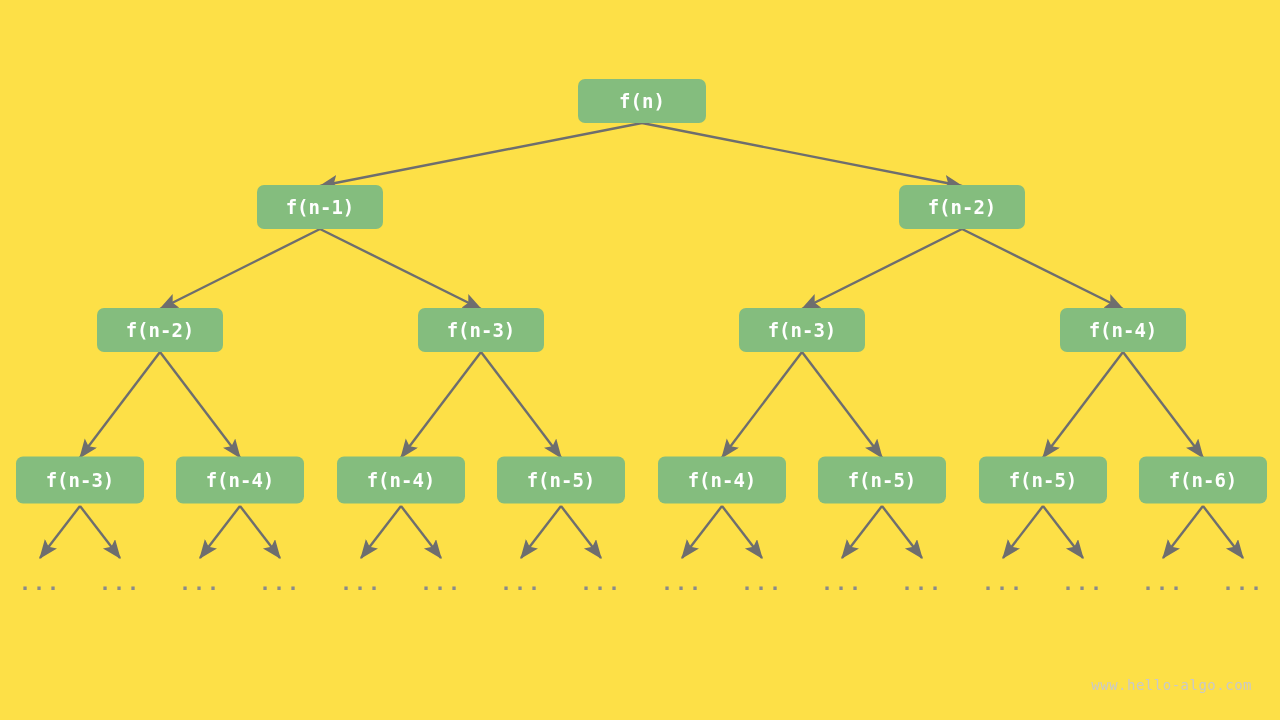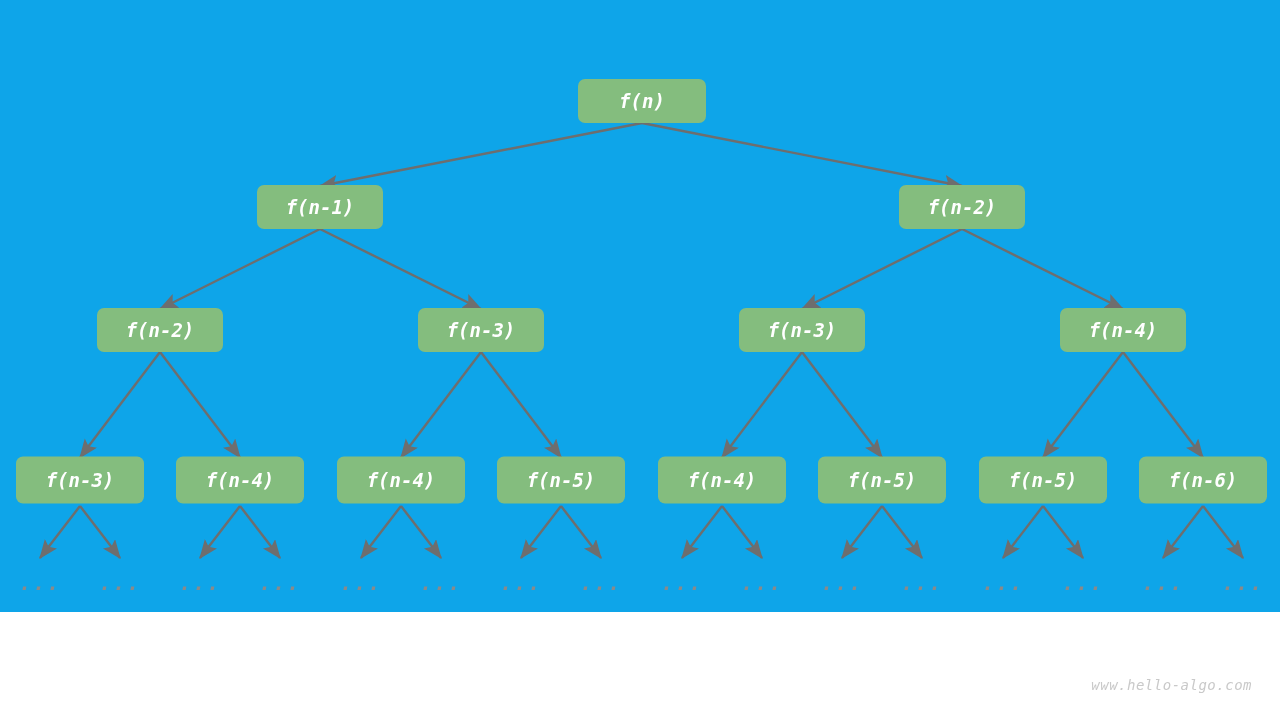--- a/index.html
+++ b/index.html
@@ -9,23 +9,22 @@
   }
   body {
     width: 1280px;
     height: 720px;
     overflow: hidden;
     font-family: "DejaVu Sans Mono", monospace;
   }
   #stage {
     position: relative;
     width: 1280px;
-    height: 612px;
-    background: #0ea5e9;
-    font-style: italic;
+    height: 720px;
+    background: #fde047;
   }
   svg#tree {
     position: absolute;
     left: 0;
     top: 0;
     width: 1280px;
     height: 720px;
   }
   .node-rect {
     fill: #84bd7e;

